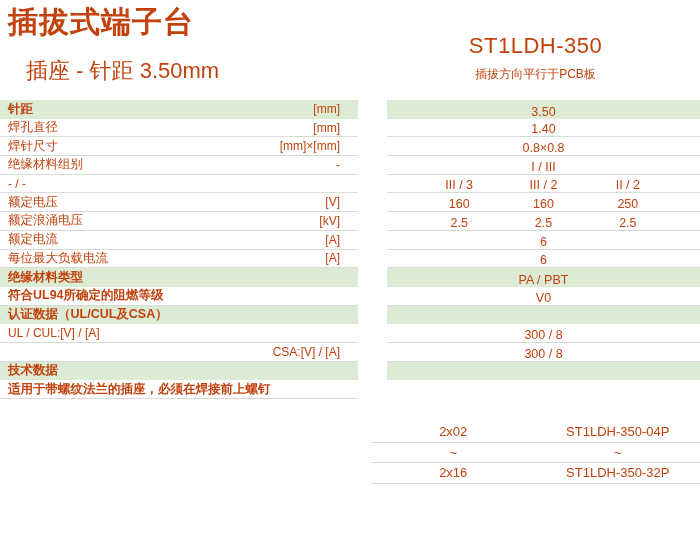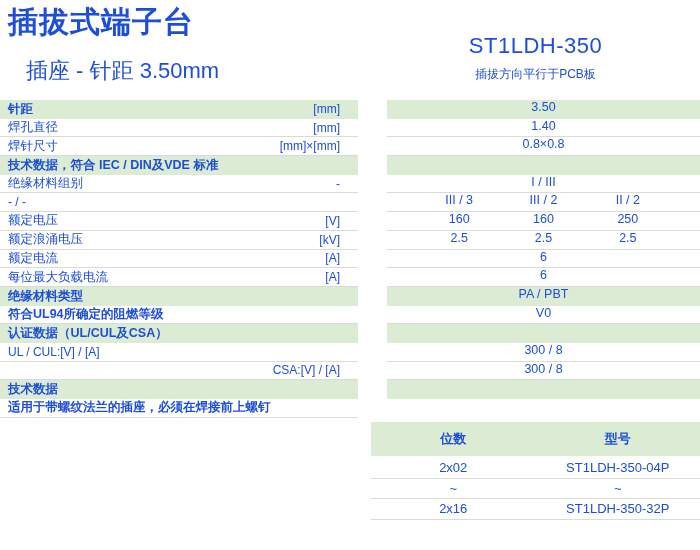--- a/index.html
+++ b/index.html
@@ -1,36 +1,36 @@
 <!DOCTYPE html>
 <html><head>
 <meta charset="utf-8">
 <style>
   html,body{margin:0;padding:0;background:#fff;}
   .page{
     position:relative;width:700px;height:550px;background:#ffffff;overflow:hidden;
-    font-family:"Liberation Sans","DejaVu Sans",sans-serif;color:#1d4ed8;
+    font-family:"Liberation Sans","DejaVu Sans",sans-serif;color:#c2410c;
     --green:#dcebd4;--divider:#d9dcd6;
   }
   .title{position:absolute;left:8px;top:2px;font-size:30px;font-weight:bold;letter-spacing:1px;white-space:nowrap;}
   .subtitle{position:absolute;left:26px;top:56px;font-size:22px;white-space:nowrap;}
   .model-block{position:absolute;left:371px;top:33px;width:329px;text-align:center;}
   .model{font-size:22px;font-weight:normal;letter-spacing:.5px;}
   .model-note{font-size:12px;margin-top:7px;}
 
   .spec{position:absolute;left:0;top:100px;width:700px;}
   .row{display:flex;height:18.7px;font-size:12.5px;}
   .cell-left{
     width:358px;box-sizing:border-box;height:100%;
     display:flex;justify-content:space-between;align-items:center;
     padding:0 18px 0 8px;
   }
   .cell-right{
     margin-left:29px;flex:1;box-sizing:border-box;height:100%;
-    display:flex;align-items:flex-start;justify-content:center;
+    display:flex;align-items:flex-end;justify-content:center;
   }
   .cell-right.cols-3{padding:0 30px;}
   .cell-right.cols-3 .val{flex:1;text-align:center;}
   .row.green .cell-left,.row.green .cell-right,
   .row.section .cell-left,.row.section .cell-right{background:var(--green);}
   .row.green .lab,.row.section .lab,.row.bold .lab{font-weight:bold;}
   .row.plain .cell-left,.row.plain .cell-right,
   .row.bold .cell-left,.row.bold .cell-right{border-bottom:1px solid var(--divider);}
   .row.note .cell-left{border-bottom:1px solid var(--divider);font-weight:bold;}
   .row.note .cell-right{visibility:hidden;}
@@ -77,27 +77,20 @@
       </div>
       <div class="row plain">
         <div class="cell-left">
           <span class="lab">焊针尺寸</span>
           <span class="unit">[mm]×[mm]</span>
         </div>
         <div class="cell-right cols-1">
           <span class="val">0.8×0.8</span>
         </div>
       </div>
-      <div class="row section">
-        <div class="cell-left">
-          <span class="lab">技术数据，符合 IEC / DIN及VDE 标准</span>
-          <span class="unit"></span>
-        </div>
-        <div class="cell-right cols-0"></div>
-      </div>
       <div class="row plain">
         <div class="cell-left">
           <span class="lab">绝缘材料组别</span>
           <span class="unit">-</span>
         </div>
         <div class="cell-right cols-1">
           <span class="val">I / III</span>
         </div>
       </div>
       <div class="row plain">
@@ -202,24 +195,20 @@
       <div class="row note">
         <div class="cell-left">
           <span class="lab">适用于带螺纹法兰的插座，必须在焊接前上螺钉</span>
           <span class="unit"></span>
         </div>
         <div class="cell-right cols-0"></div>
       </div>
     </div>
 
   <div class="order">
-    <div class="o-head">
-      <span>位数</span>
-      <span>型号</span>
-    </div>
     <div class="o-body">
         <div class="o-row">
           <span>2x02</span>
           <span>ST1LDH-350-04P</span>
         </div>
         <div class="o-row">
           <span>~</span>
           <span>~</span>
         </div>
         <div class="o-row">

